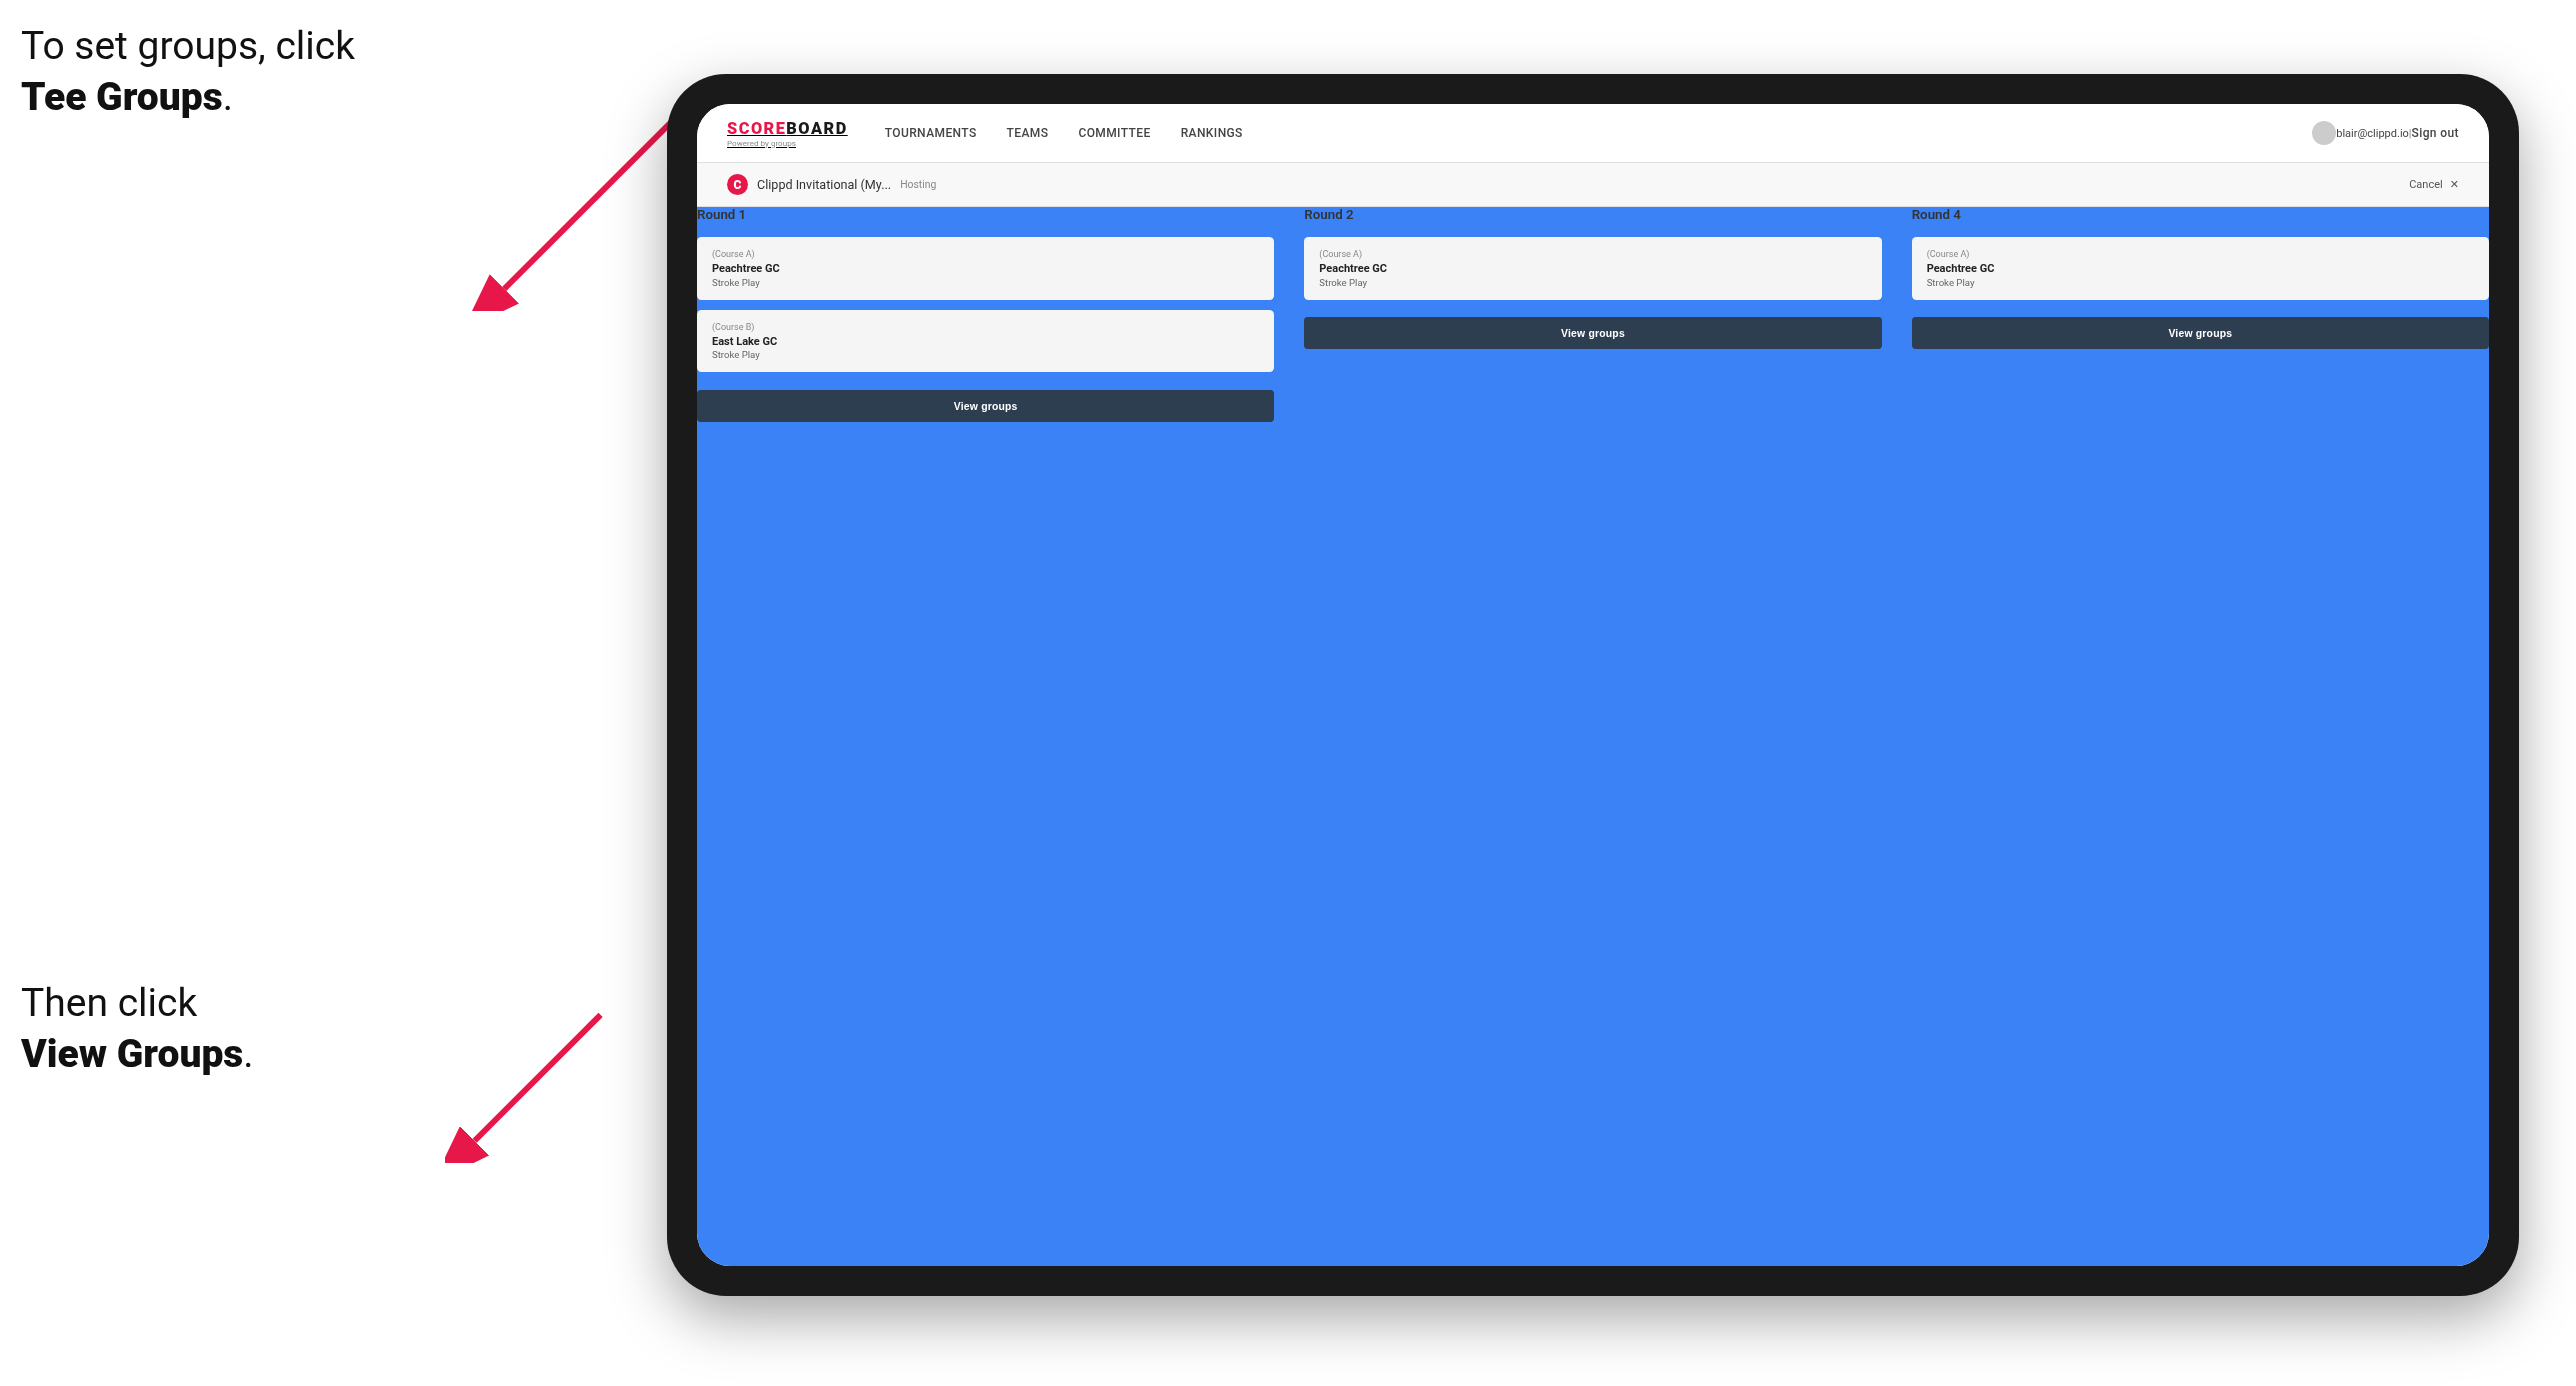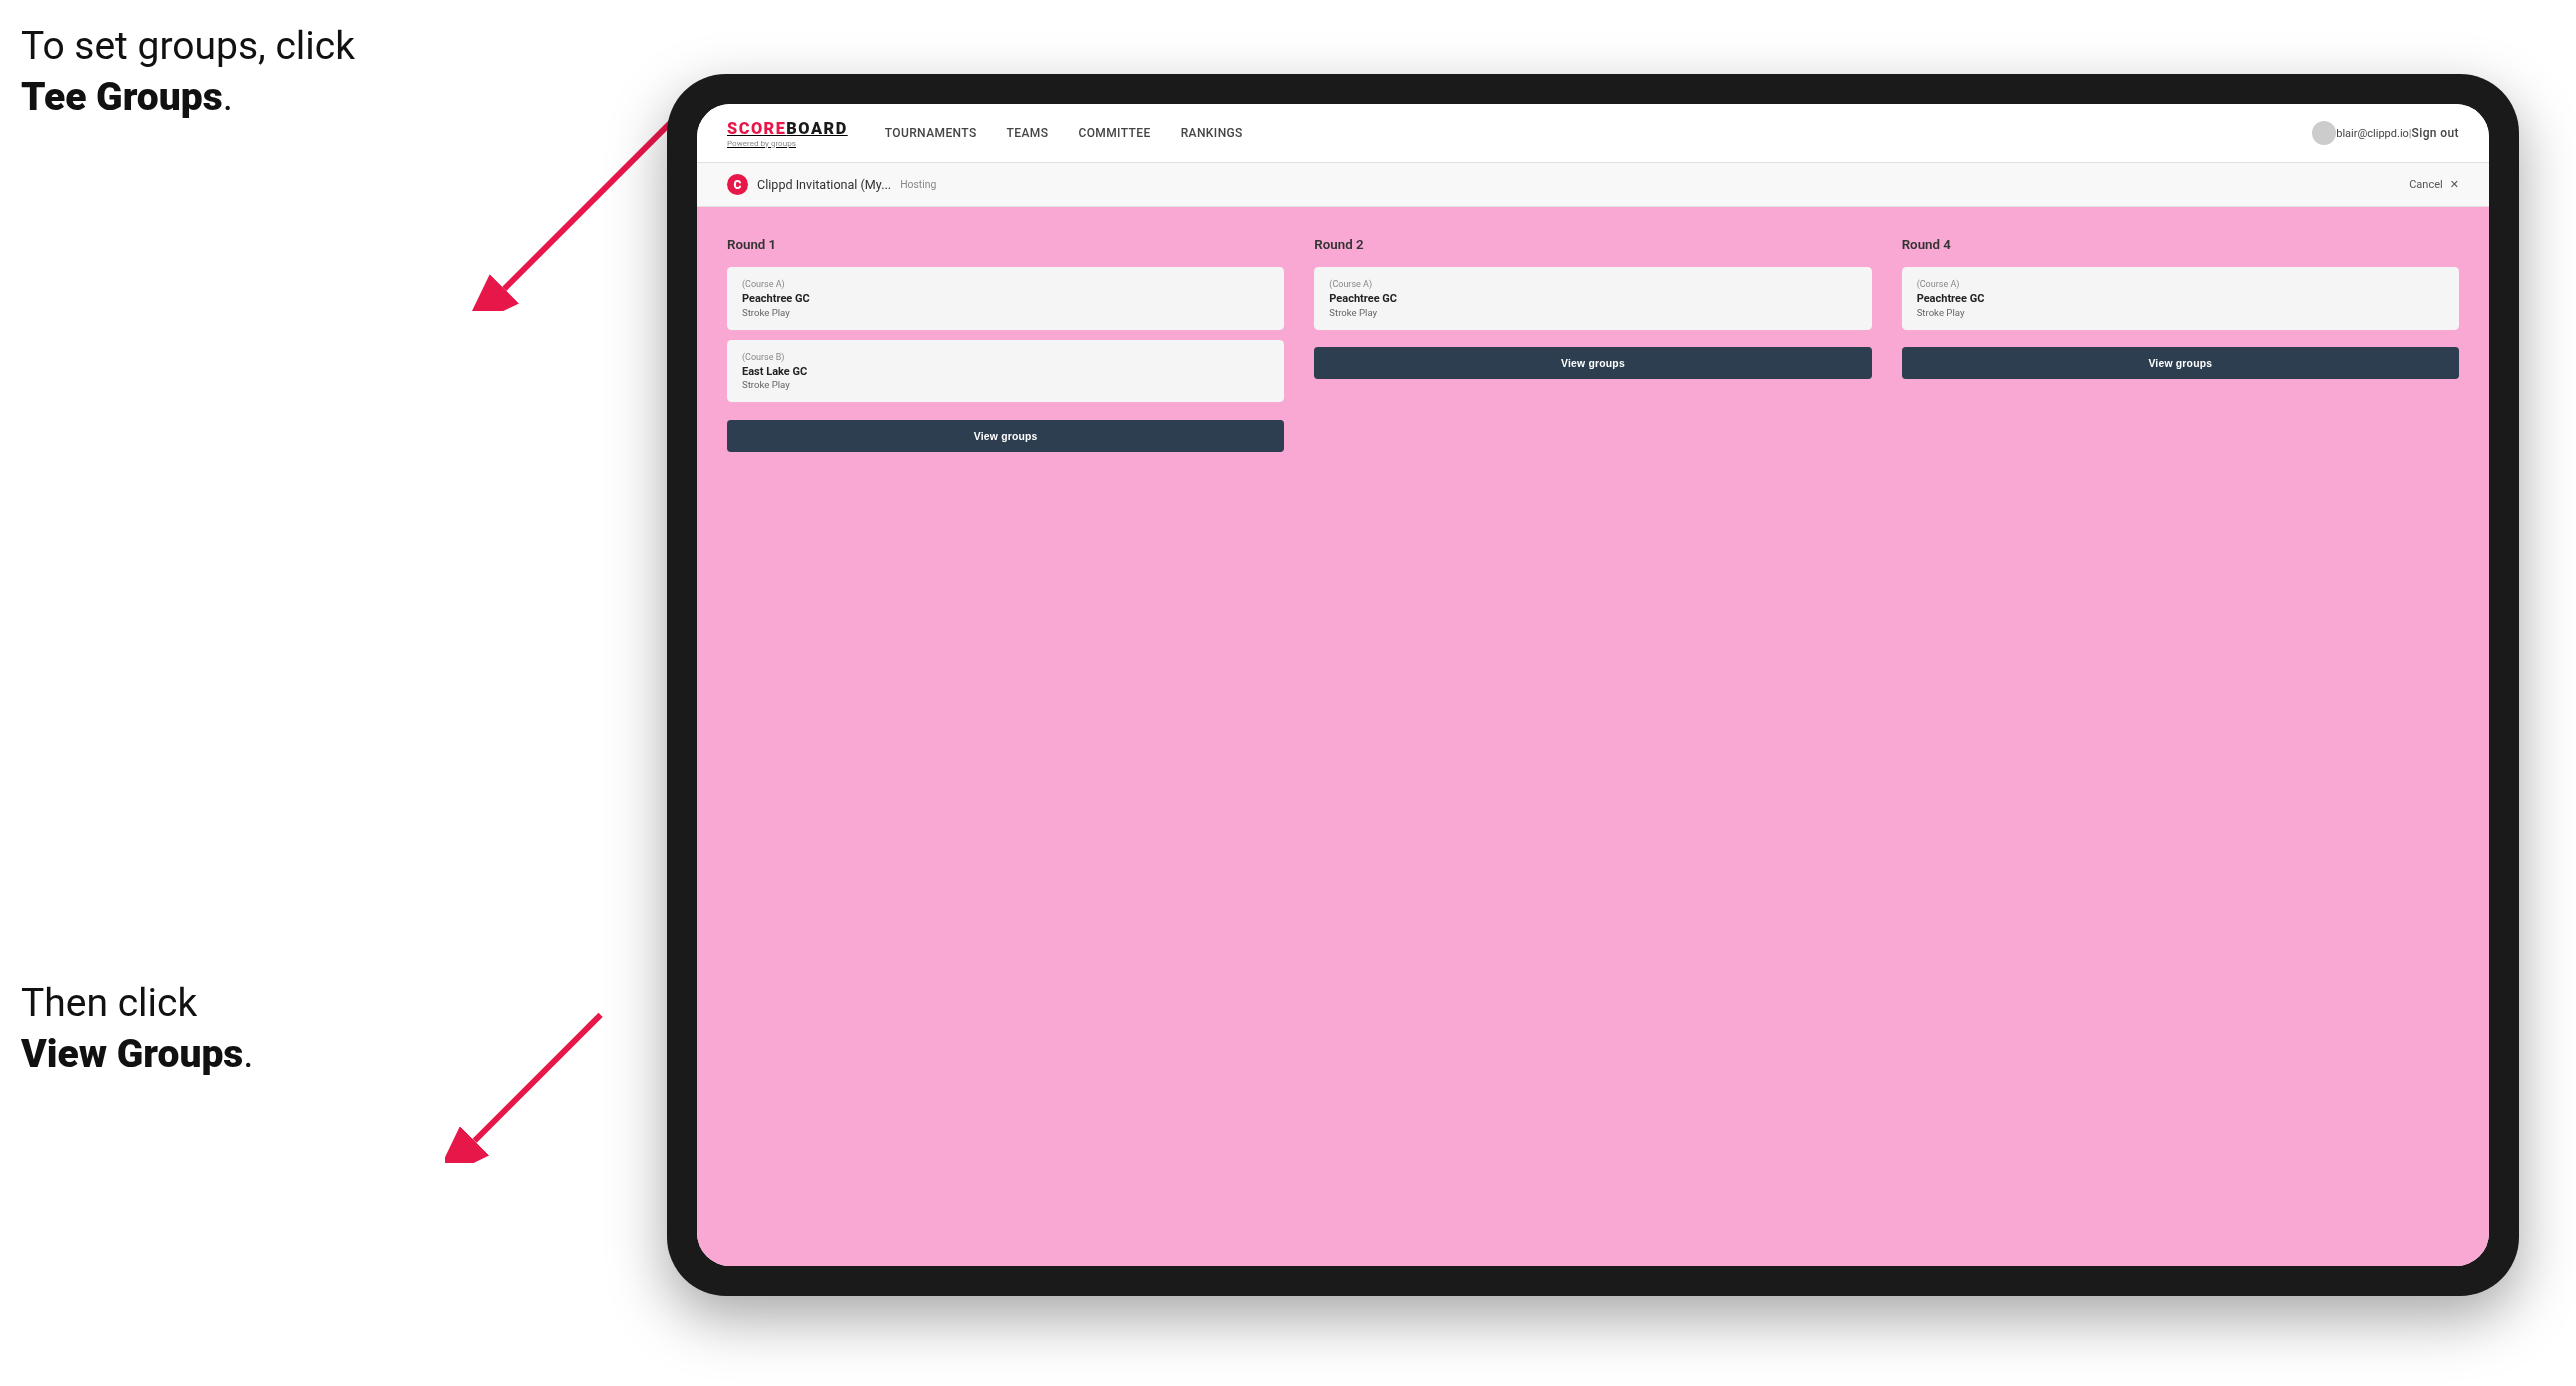--- a/index.html
+++ b/index.html
@@ -192,22 +192,21 @@
     }
     .tab-item.active {
       color: #ffffff;
       border-bottom: 2.2px solid #ffffff;
       background: rgba(255,255,255,0.08);
     }
 
     
     .main-content {
       flex: 1;
-      background: #f9a8d4;
-      padding: 30px;
+      background: #3b82f6;
       overflow-y: auto;
     }
 
     
     .rounds-grid {
       display: grid;
       grid-template-columns: repeat(3, 1fr);
       gap: 30px;
     }
 

